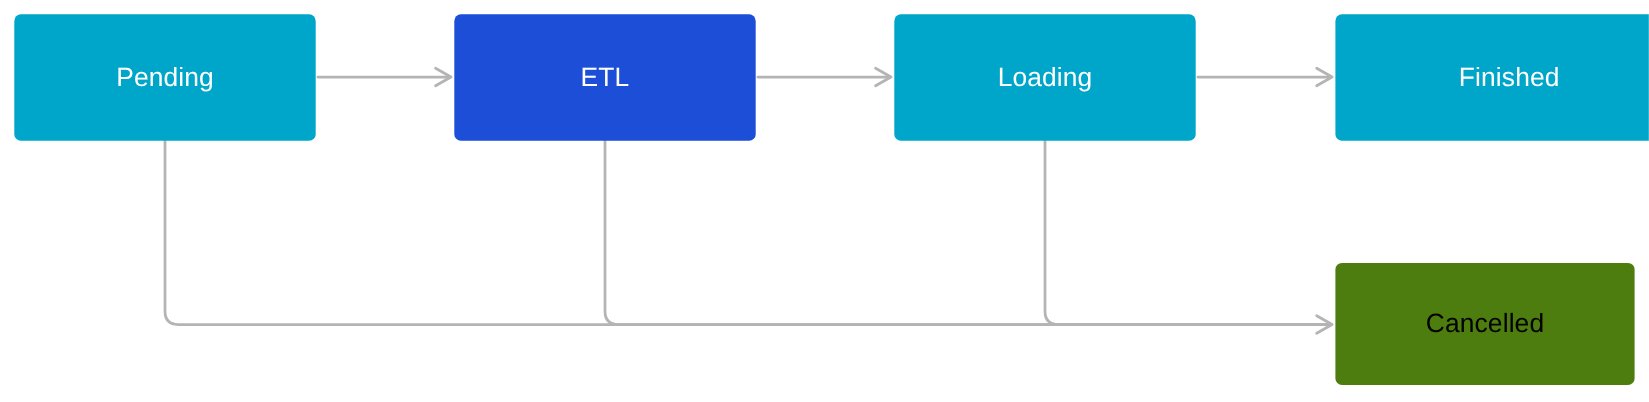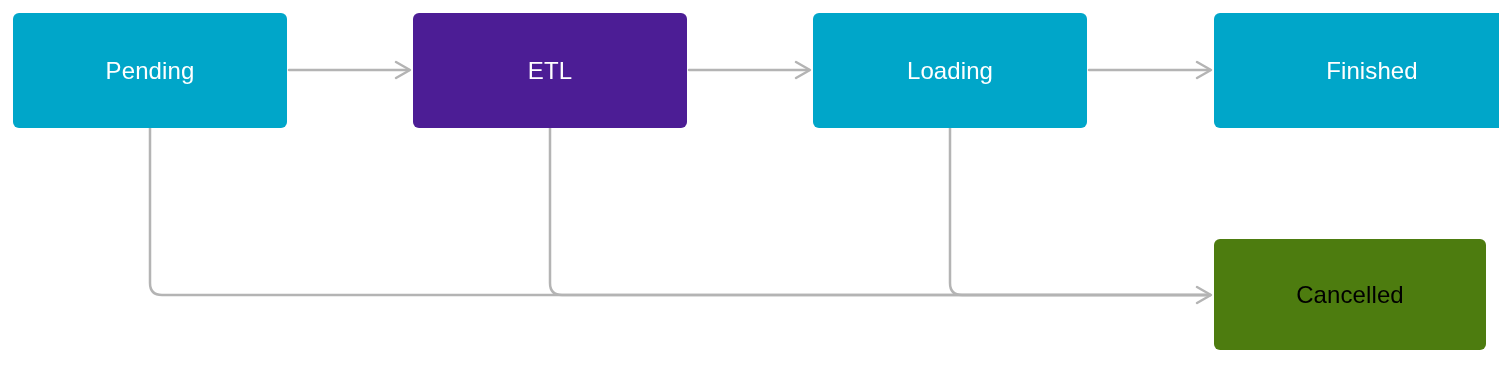--- a/index.html
+++ b/index.html
@@ -87,21 +87,21 @@
         <path d="M 1197 287 L 1211 295 L 1197 303"></path>
       </g>
 
     </g>
   </svg>
 
   <div class="state-node node-pending" style="background:#00a6c9; color:#ffffff;">
     <span class="node-label">Pending</span>
   </div>
 
-  <div class="state-node node-etl" style="background:#4c1d95; color:#ffffff;align-items:center;">
+  <div class="state-node node-etl" style="background:#1d4ed8; color:#ffffff;align-items:center;">
     <span class="node-label">ETL</span>
   </div>
 
   <div class="state-node node-loading" style="background:#00a6c9; color:#ffffff;">
     <span class="node-label">Loading</span>
   </div>
 
   <div class="state-node node-finished" style="background:#00a6c9; color:#ffffff;">
     <span class="node-label">Finished</span>
   </div>

